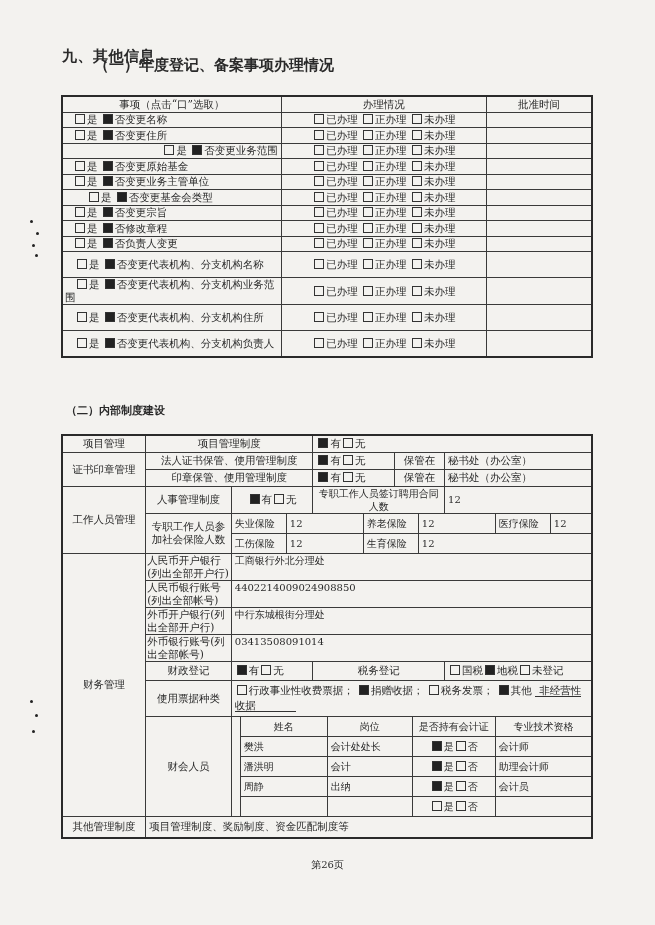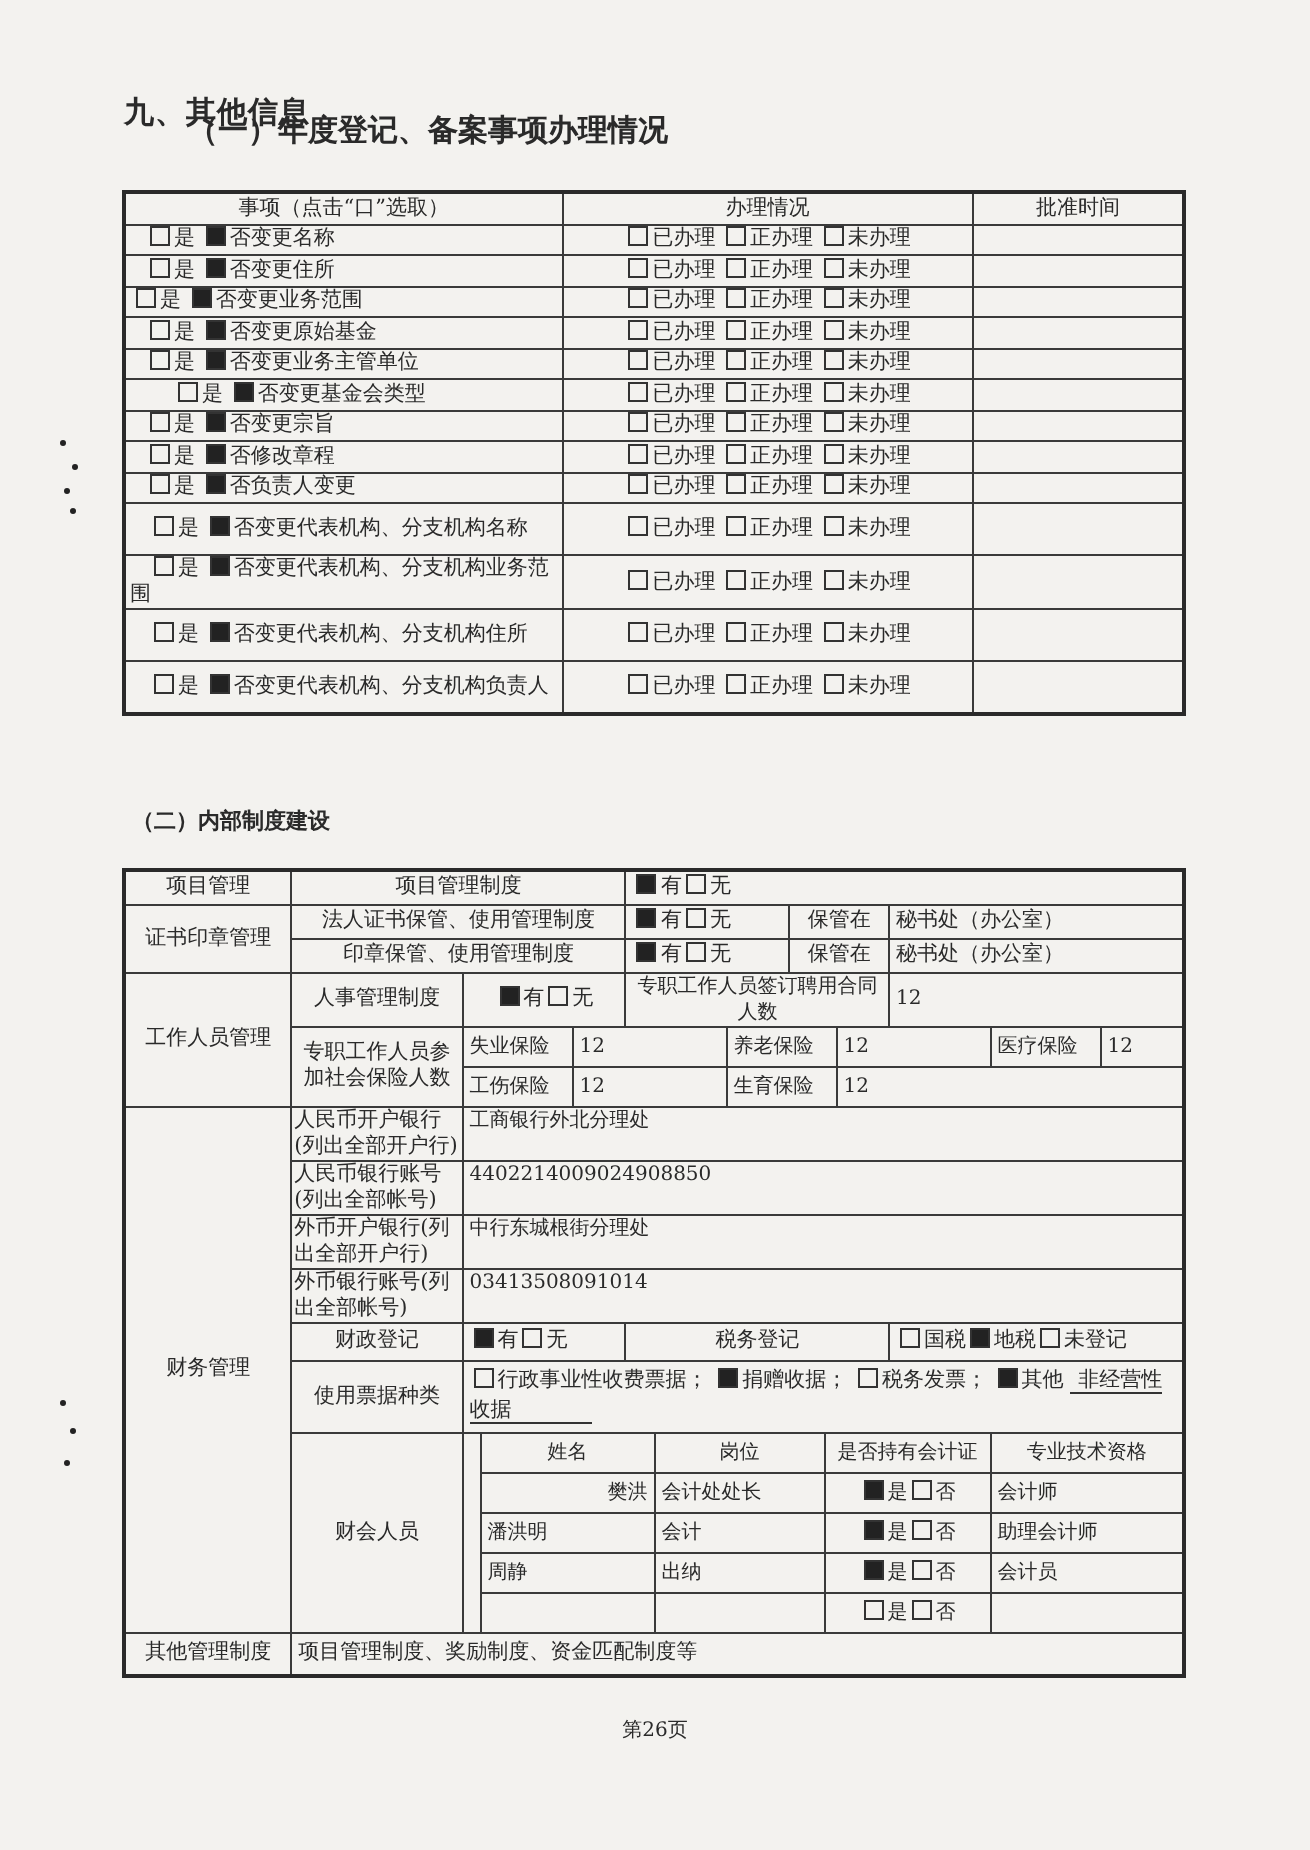--- a/index.html
+++ b/index.html
@@ -51,21 +51,21 @@
           <td style="padding-left:10px;"><span class="box"></span><span>是</span> <span class="box fill"></span><span>否变更名称</span></td>
           <td class="c"><span class="box"></span><span>已办理</span> <span class="box"></span><span>正办理</span> <span class="box"></span><span>未办理</span></td>
           <td></td>
         </tr>
         <tr>
           <td style="padding-left:10px;"><span class="box"></span><span>是</span> <span class="box fill"></span><span>否变更住所</span></td>
           <td class="c"><span class="box"></span><span>已办理</span> <span class="box"></span><span>正办理</span> <span class="box"></span><span>未办理</span></td>
           <td></td>
         </tr>
         <tr>
-          <td style=""><span class="box"></span><span>是</span> <span class="box fill"></span><span>否变更业务范围</span></td>
+          <td style="text-align:right;"><span class="box"></span><span>是</span> <span class="box fill"></span><span>否变更业务范围</span></td>
           <td class="c"><span class="box"></span><span>已办理</span> <span class="box"></span><span>正办理</span> <span class="box"></span><span>未办理</span></td>
           <td></td>
         </tr>
         <tr>
           <td style="padding-left:10px;"><span class="box"></span><span>是</span> <span class="box fill"></span><span>否变更原始基金</span></td>
           <td class="c"><span class="box"></span><span>已办理</span> <span class="box"></span><span>正办理</span> <span class="box"></span><span>未办理</span></td>
           <td></td>
         </tr>
         <tr>
           <td style="padding-left:10px;"><span class="box"></span><span>是</span> <span class="box fill"></span><span>否变更业务主管单位</span></td>
@@ -219,21 +219,21 @@
             <div style="border-left:1px solid #3a3a3a">
               <table class="inner">
                 <tbody>
                   <tr>
                     <td class="c" style="border-top:0;border-left:0;">姓名</td>
                     <td class="c" style="border-top:0;">岗位</td>
                     <td class="c" style="border-top:0;">是否持有会计证</td>
                     <td class="c" style="border-top:0;border-right:0;">专业技术资格</td>
                   </tr>
                   <tr>
-                    <td style="width:80px;border-left:0;text-align:right;">樊洪</td>
+                    <td style="width:80px;border-left:0;">樊洪</td>
                     <td style="width:78px;">会计处处长</td>
                     <td class="c" style="width:76px;"><span class="box fill"></span><span>是</span><span class="box"></span><span>否</span></td>
                     <td style="border-right:0;">会计师</td>
                   </tr>
                   <tr>
                     <td style="width:80px;border-left:0;">潘洪明</td>
                     <td style="width:78px;">会计</td>
                     <td class="c" style="width:76px;"><span class="box fill"></span><span>是</span><span class="box"></span><span>否</span></td>
                     <td style="border-right:0;">助理会计师</td>
                   </tr>

